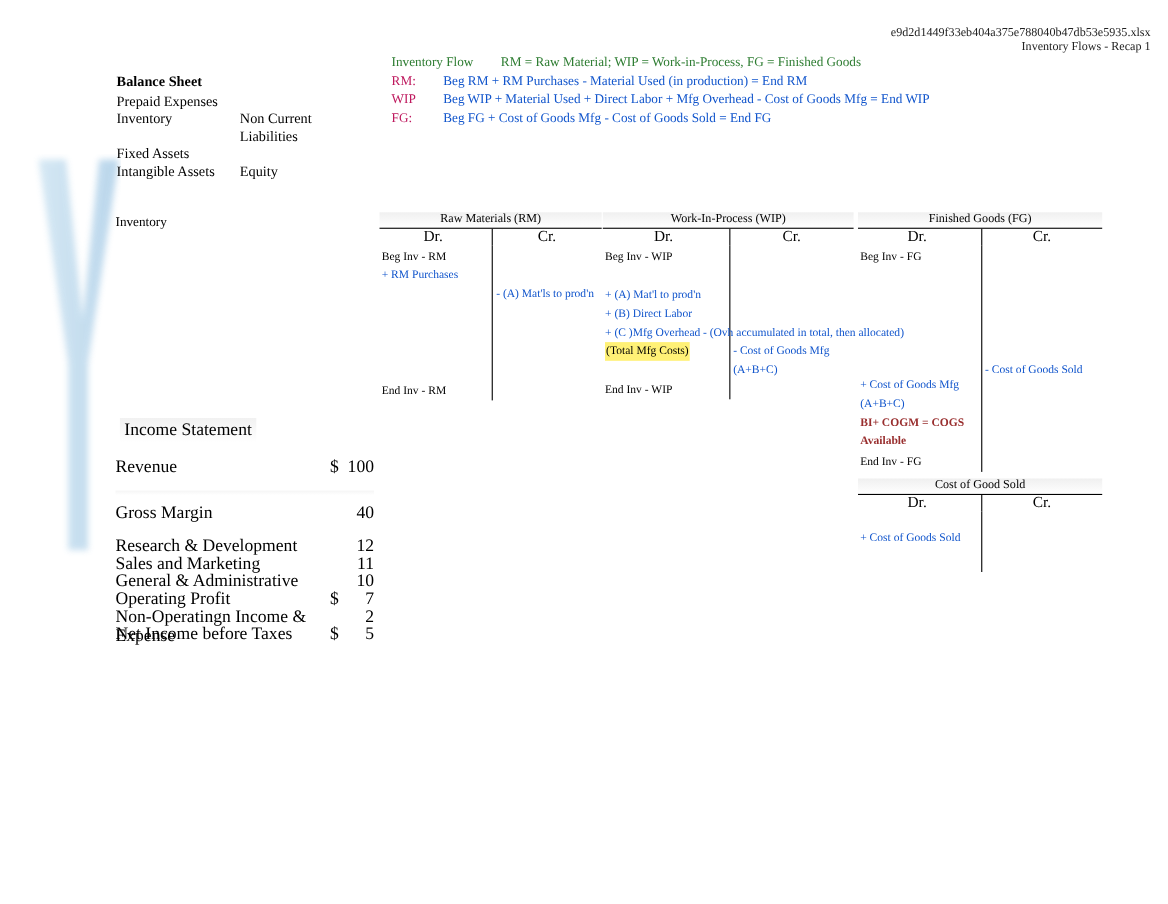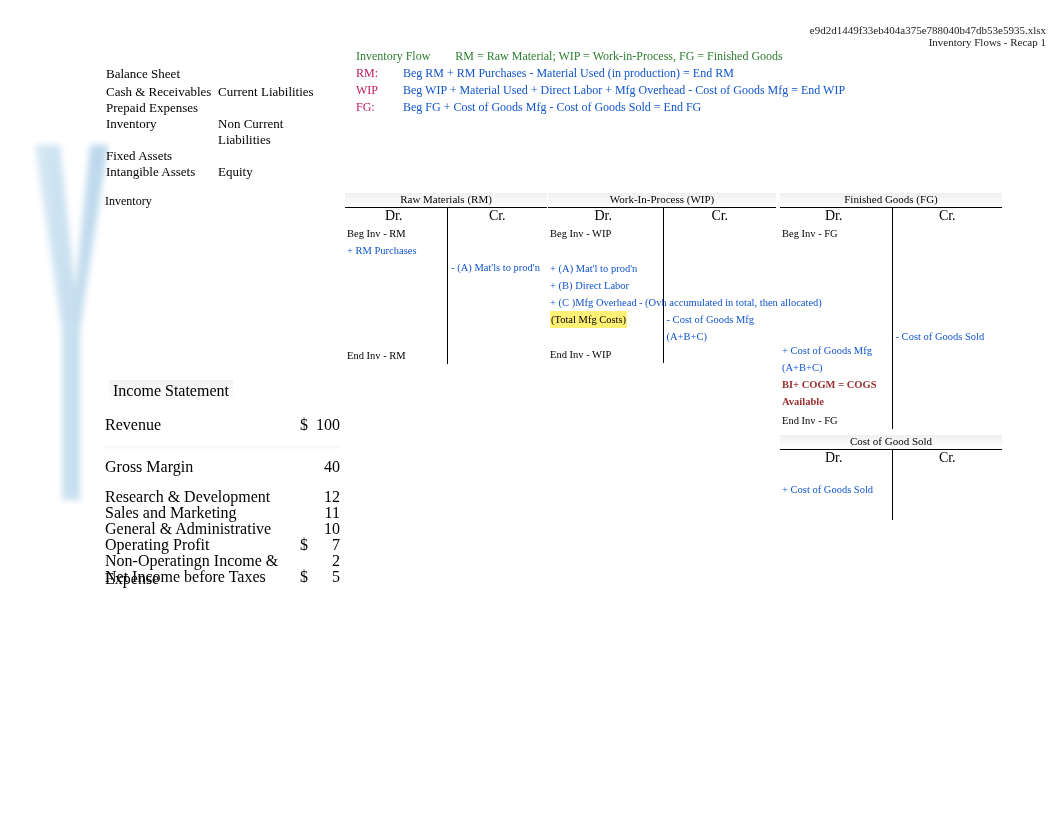--- a/index.html
+++ b/index.html
@@ -37,21 +37,21 @@
     .flow-header .desc { margin-left: 22px; }
 
     
     .formula-block { position: absolute; left: 356px; top: 66px; font-size: 12px; }
     .formula-row { height: 17px; }
     .formula-row .k { display: inline-block; width: 44px; color: #be185d; }
     .formula-row .v { color: #1155cc; }
 
     
     .balance-sheet { position: absolute; left: 106px; top: 66px; font-size: 13px; }
-    .balance-sheet .title { font-weight: normal; margin-bottom: 2px; }
+    .balance-sheet .title { font-weight: bold; margin-bottom: 2px; }
     .bs-row { display: flex; }
     .bs-left { width: 112px; }
     .bs-right { width: 120px; }
 
     
     .inv-label { position: absolute; left: 105px; top: 194px; font-size: 12px; }
 
     
     .tacct {
       position: absolute;
@@ -165,24 +165,20 @@
     <div class="formula-row">
       <span class="k">FG:</span>
       <span class="v">Beg FG + Cost of Goods Mfg - Cost of Goods Sold = End FG</span>
     </div>
   </div>
 
   <div class="balance-sheet">
     <div class="title">Balance Sheet</div>
     <div id="bs-rows">
         <div class="bs-row">
-          <div class="bs-left">Cash &amp; Receivables</div>
-          <div class="bs-right">Current Liabilities</div>
-        </div>
-        <div class="bs-row">
           <div class="bs-left">Prepaid Expenses</div>
           <div class="bs-right"></div>
         </div>
         <div class="bs-row">
           <div class="bs-left">Inventory</div>
           <div class="bs-right">Non Current Liabilities</div>
         </div>
         <div class="bs-row">
           <div class="bs-left">Fixed Assets</div>
           <div class="bs-right"></div>

